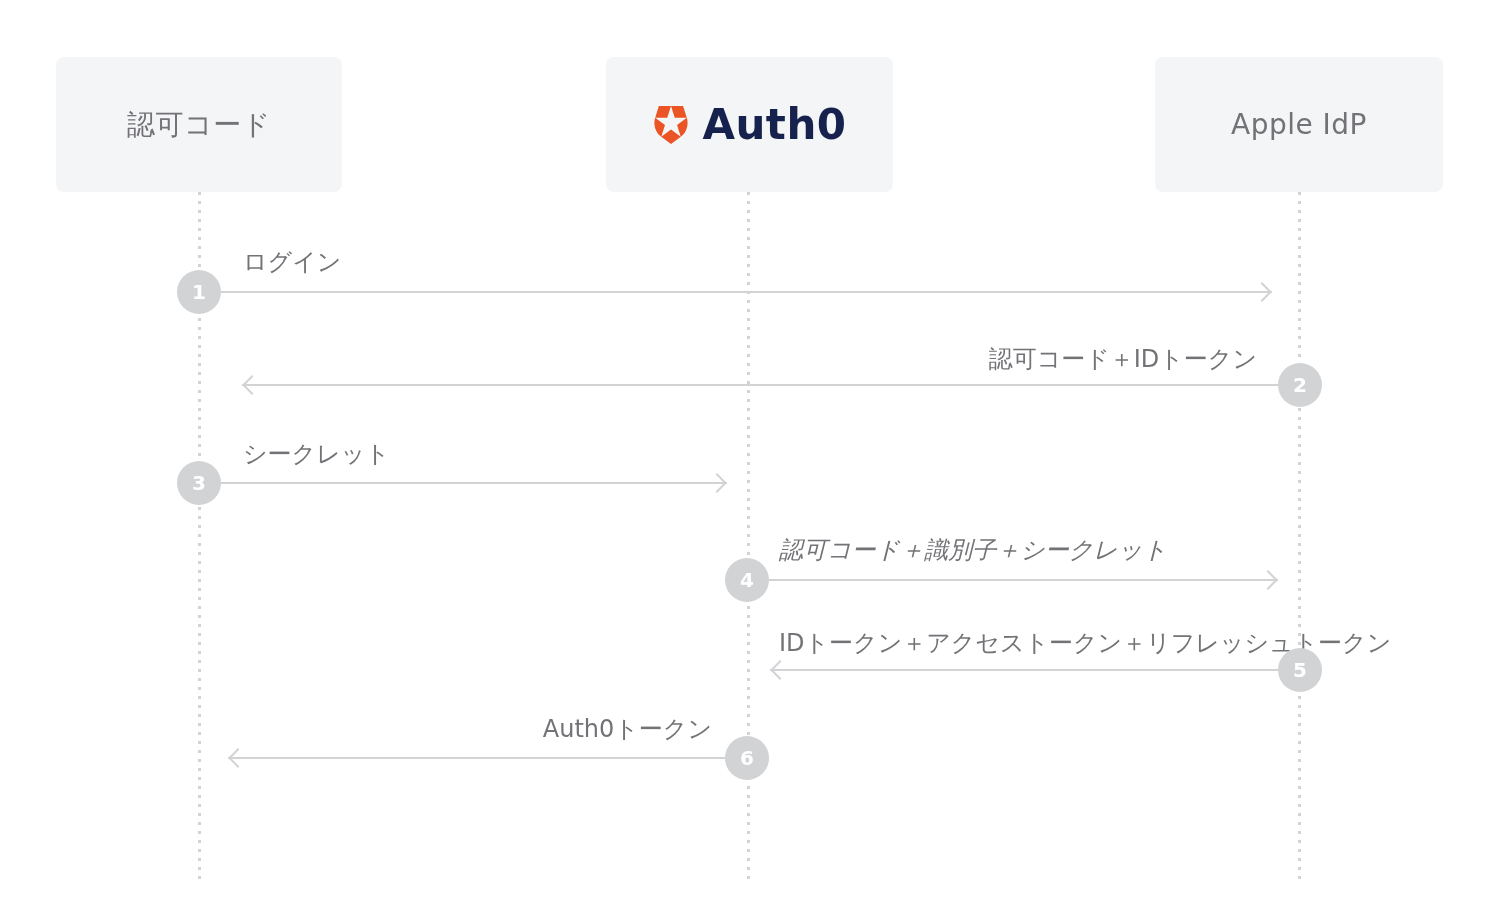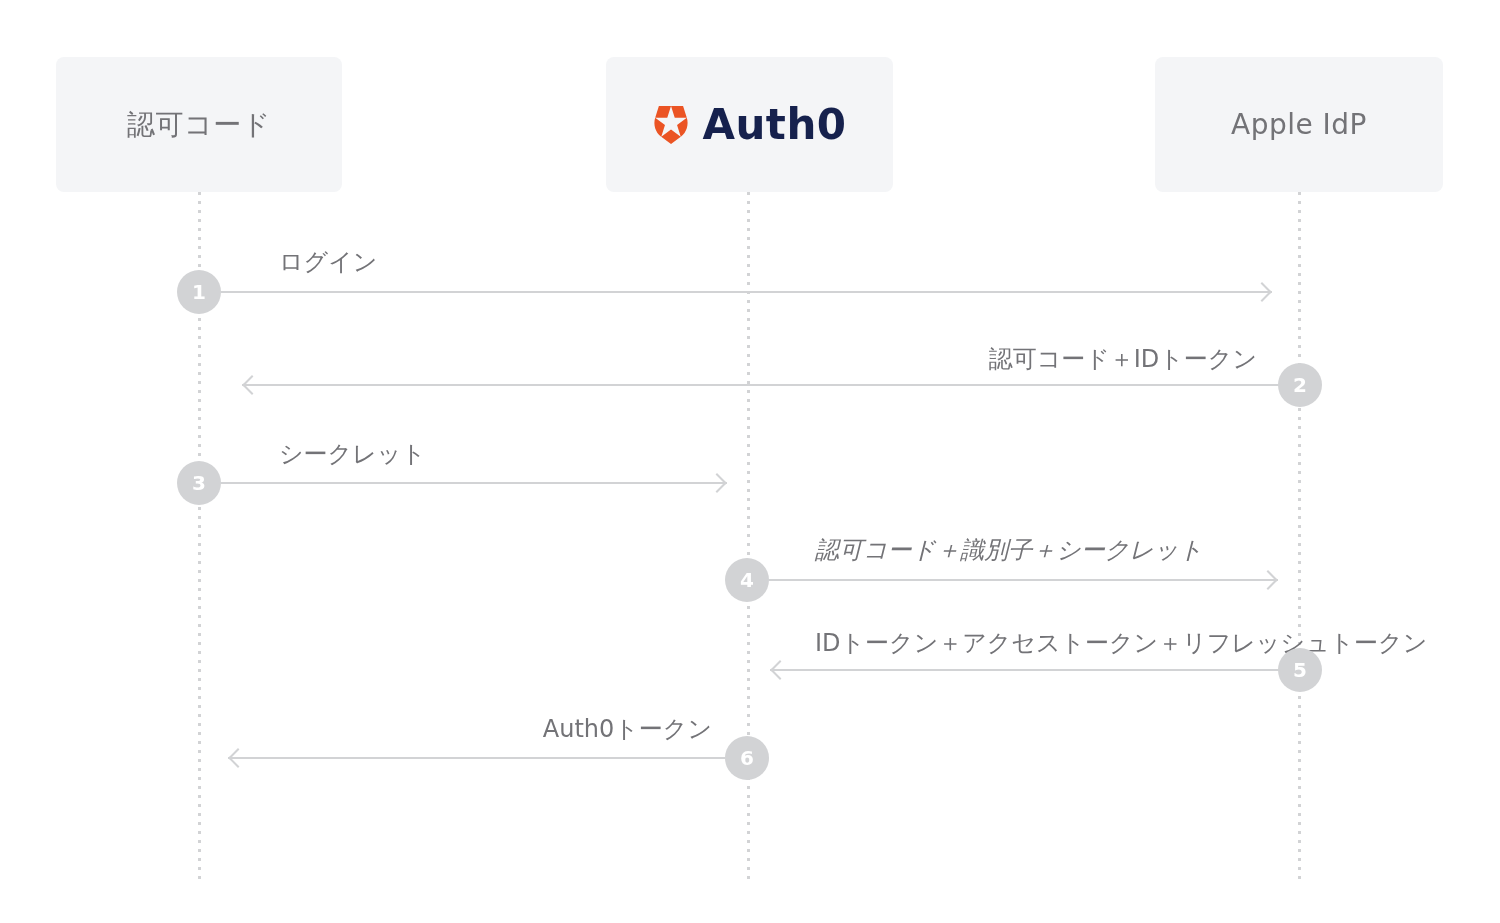--- a/index.html
+++ b/index.html
@@ -79,21 +79,20 @@
     font-weight:700;
     display:flex;
     align-items:center;
     justify-content:center;
   }
   .msg-label{
     position:absolute;
     font-size:24px;
     color:var(--text-gray);
     white-space:nowrap;
-    margin-left:36px;
   }
   .msg-label.right-align{
     text-align:left;
   }
 </style>
 </head>
 <body>
 
 <div class="diagram">
 

